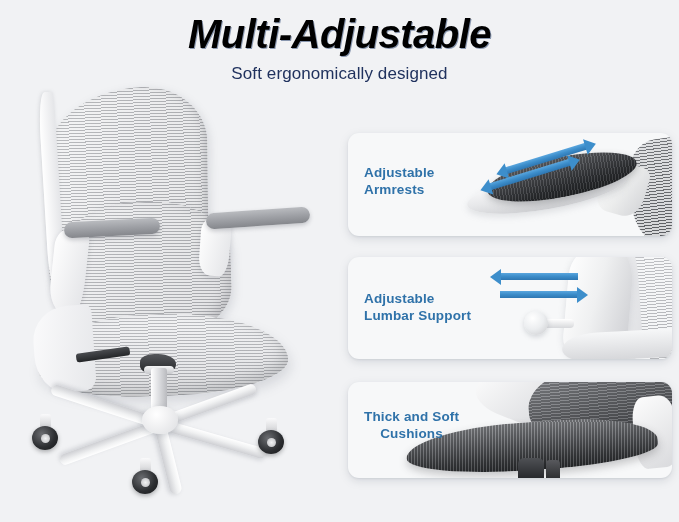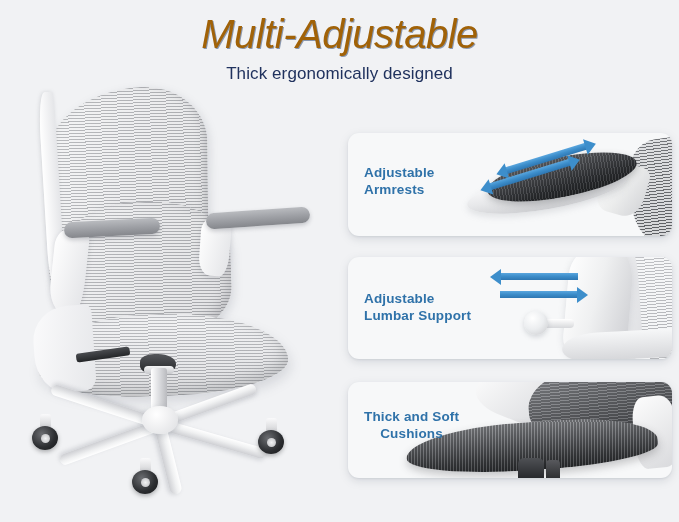--- a/index.html
+++ b/index.html
@@ -28,24 +28,24 @@
   .header {
     position: absolute;
     left: 0;
     top: 12px;
     width: 679px;
     text-align: center;
   }
 
   .title {
     font-size: 40px;
-    font-weight: normal;
+    font-weight: bold;
     font-style: italic;
     letter-spacing: -0.5px;
-    color: #a16207;
+    color: #000000;
     line-height: 1.12;
     text-shadow: 1px 1px 0 rgba(10,40,90,0.45);
     white-space: nowrap;
   }
 
   .subtitle {
     margin-top: 7px;
     font-size: 17px;
     font-weight: normal;
     color: #20325e;
@@ -464,21 +464,21 @@
     border-radius: 4px;
   }
 </style>
 </head>
 <body>
 
 <div class="stage">
 
   <div class="header">
     <div class="title">Multi-Adjustable</div>
-    <div class="subtitle">Thick ergonomically designed</div>
+    <div class="subtitle">Soft ergonomically designed</div>
   </div>
 
   <div class="chair-photo">
     <div class="backrest"></div>
     <div class="backrest-frame"></div>
     <div class="lumbar"></div>
 
     <div class="arm-post arm-left-post"></div>
     <div class="arm-pad  arm-left-pad"></div>
 

